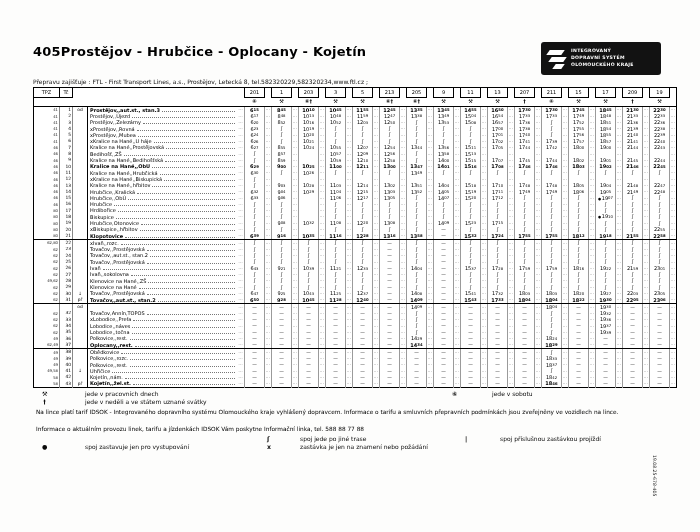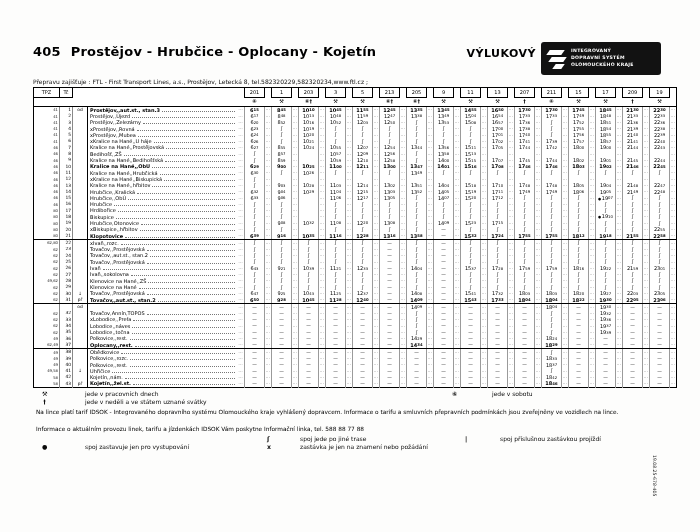--- a/index.html
+++ b/index.html
@@ -1,20 +1,20 @@
 <!DOCTYPE html>
 <html><head>
 <meta charset="utf-8">
 <style>
   html,body{margin:0;padding:0;width:700px;height:532px;background:#fdfdfc;overflow:hidden;
     font-family:"DejaVu Sans",sans-serif;color:#000;-webkit-font-smoothing:antialiased;}
   .abs{position:absolute;}
   
   #route-title{top:44px;left:33px;font-size:13px;font-weight:bold;letter-spacing:.2px;}
-  #route-title .num{margin-right:10px;}
+  #route-title .num{}
   #validity{top:46px;left:378px;width:158px;font-size:10px;font-weight:bold;text-align:left;}
   #validity .vn{display:block;text-align:right;font-size:11px;margin-top:1px;letter-spacing:.5px;}
   #logo{top:42px;left:541px;width:120px;height:33px;background:#121212;border-radius:3px;display:flex;align-items:center;}
   #logo .emblem{position:relative;width:30px;height:33px;}
   #logo .emblem i{position:absolute;background:#fff;display:block;}
   #logo .emblem .b1{width:15px;height:5px;left:7px;top:8px;transform:skewX(-35deg);}
   #logo .emblem .b2{width:15px;height:5px;left:9px;top:15px;transform:skewX(-35deg);}
   #logo .emblem .b3{width:9px;height:5px;left:13px;top:22px;transform:skewX(-35deg);}
   #logo .ltxt{color:#fff;font-size:4.6px;font-weight:bold;line-height:1.5;letter-spacing:.3px;}
   #carrier{top:78px;left:33px;font-size:6px;color:#111;}
@@ -52,21 +52,20 @@
   #sidetext{left:657px;top:455px;font-size:4.6px;transform:rotate(90deg);transform-origin:left top;white-space:nowrap;color:#222;}
 </style>
 </head>
 <body>
 
 <div class="abs" id="route-title">
   <span class="num">405</span><span>Prostějov - Hrubčice - Oplocany - Kojetín</span>
 </div>
 
 <div class="abs" id="validity">
-  <span class="vn">VÝLUKOVÝ</span>
 </div>
 
 <div class="abs" id="logo">
   <span class="emblem">
       <i class="b1"></i>
       <i class="b2"></i>
       <i class="b3"></i>
     </span>
   <span class="ltxt">
     <span>INTEGROVANÝ</span><br>

